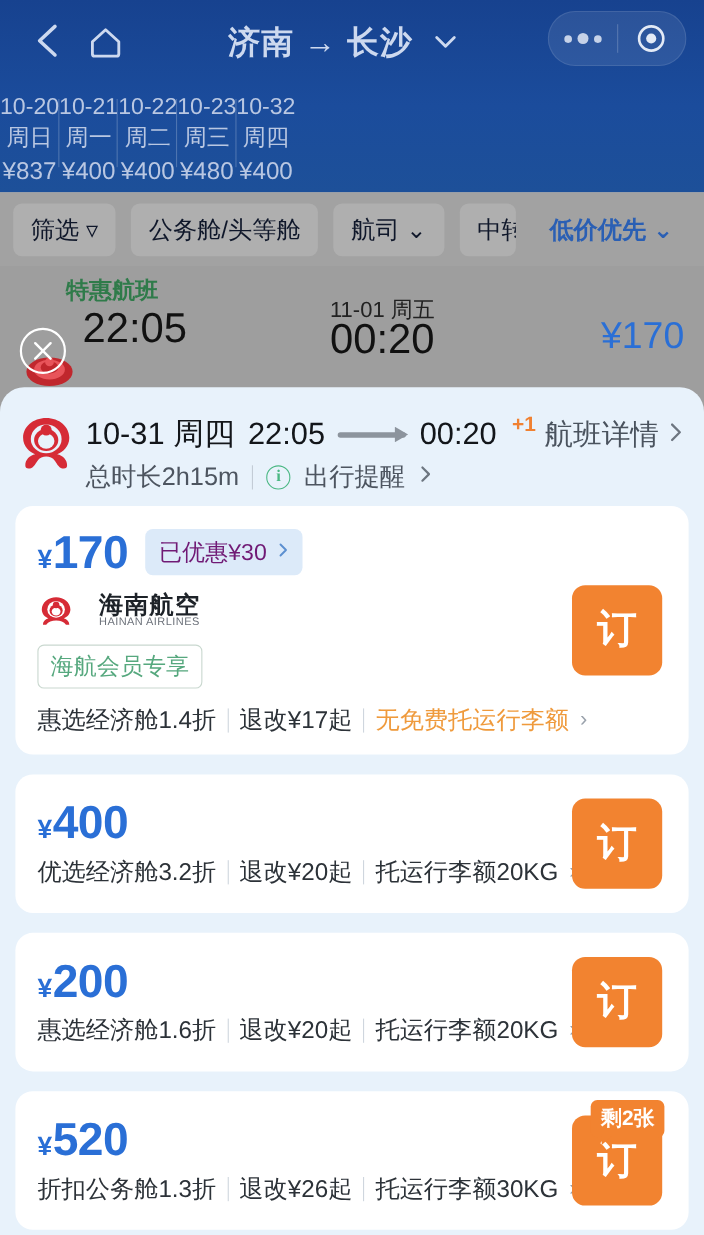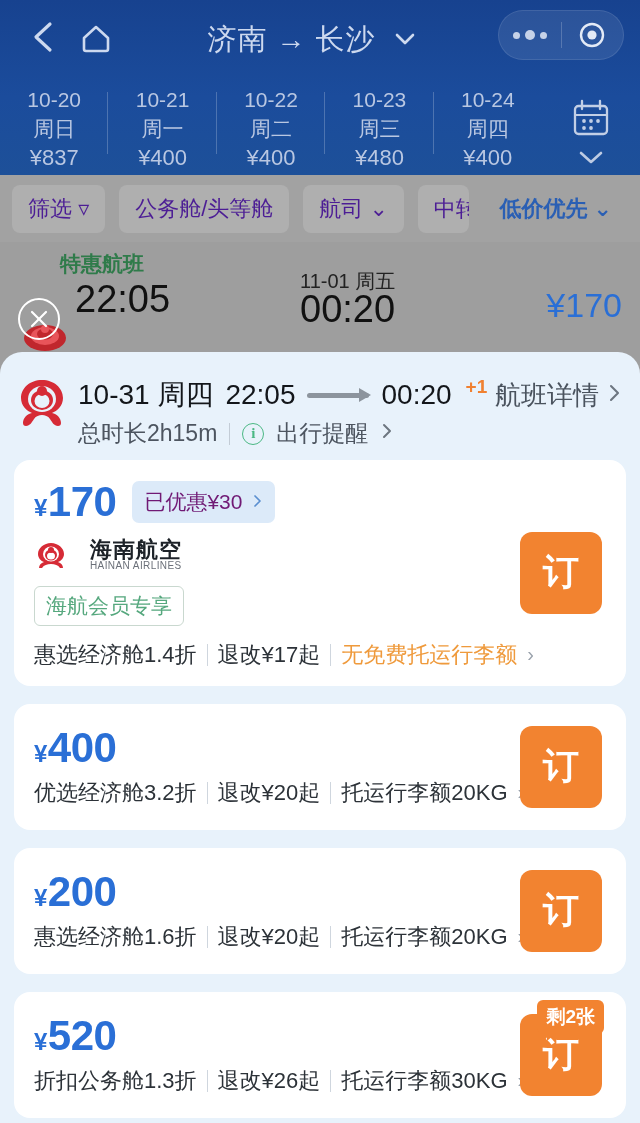--- a/index.html
+++ b/index.html
@@ -17,40 +17,40 @@
     background: linear-gradient(180deg, #17428f 0%, #1b4c9c 55%, #1d5099 100%);
   }
   .navbar { position: relative; height: 78px; }
   .nav-back {
     position: absolute; left: 26px; top: 14px; width: 36px; height: 46px;
   }
   .nav-home { position: absolute; left: 76px; top: 18px; width: 40px; height: 40px; }
   .nav-title {
     position: absolute; left: 0; right: 16px; top: 14px;
     text-align: center; color: #cdd9ef; font-size: 29px;
-    letter-spacing: 1px; line-height: 46px; font-weight: 400;
+    letter-spacing: 1px; line-height: 46px; font-weight: 700;
   }
   .nav-title .chev { display:inline-block; margin-left: 8px; vertical-align: 2px; }
   .capsule {
     position: absolute; right: 16px; top: 10px;
     width: 126px; height: 50px; border-radius: 25px;
     background: rgba(255,255,255,0.09);
     border: 1px solid rgba(255,255,255,0.10);
     display: flex; align-items: center;
   }
   .capsule .dots { flex: 1; display: flex; justify-content: center; align-items: center; gap: 5px; }
   .capsule .dots i { width: 7px; height: 7px; border-radius: 50%; background: #c6d2e8; display:block; }
   .capsule .dots i.mid { width: 10px; height: 10px; }
   .capsule .sep { width: 1px; height: 26px; background: rgba(255,255,255,0.20); }
   .capsule .target { flex: 1; display: flex; justify-content: center; align-items: center; }
 
   
   .datestrip {
     position: absolute; top: 78px; left: 0; width: 640px; height: 97px;
-    display: flex; align-items: center;
+    display: flex; align-items: flex-start; flex-direction: column;
   }
   .date-cells { display: flex; flex: 1; }
   .date-cell {
     flex: 1; text-align: center; color: #b9c7e2; position: relative;
     padding-top: 6px; line-height: 1.35;
   }
   .date-cell .d1 { font-size: 21px; }
   .date-cell .d2 { font-size: 21px; }
   .date-cell .d3 { font-size: 22px; }
   .date-cell:not(:last-child)::after {
@@ -67,21 +67,21 @@
     position: absolute; top: 175px; left: 0; width: 640px; height: 210px;
     background: #9e9e9e;
   }
   .filterbar {
     position: absolute; top: 0; left: 0; width: 640px; height: 67px;
     background: #a2a2a2;
     display: flex; align-items: center; gap: 14px; padding: 0 12px;
   }
   .fchip {
     background: rgba(255,255,255,0.14); border-radius: 8px;
-    padding: 9px 16px; color: #4c1d95; font-size: 22px;
+    padding: 9px 16px; color: #0f172a; font-size: 22px;
     white-space: nowrap; filter: blur(0.45px);
   }
   .fchip.sort { background: transparent; color: #2a5fb4; font-weight: 600; margin-left: auto; }
   .fchip.clip { overflow: hidden; max-width: 78px; }
 
   .flightrow {
     position: absolute; top: 67px; left: 0; width: 640px; height: 143px;
     background: #9e9e9e; filter: blur(0.6px);
   }
   .tag-special {
@@ -251,21 +251,21 @@
           <div class="d1">10-22</div>
           <div class="d2">周二</div>
           <div class="d3">¥400</div>
         </div>
         <div class="date-cell">
           <div class="d1">10-23</div>
           <div class="d2">周三</div>
           <div class="d3">¥480</div>
         </div>
         <div class="date-cell">
-          <div class="d1">10-24</div>
+          <div class="d1">10-32</div>
           <div class="d2">周四</div>
           <div class="d3">¥400</div>
         </div>
       </div>
       <div class="cal-btn">
         <svg width="46" height="46" viewBox="0 0 46 46">
           <rect x="7" y="10" width="32" height="28" rx="3.5" fill="none" stroke="#c2cfe6" stroke-width="2.3"></rect>
           <line x1="14" y1="5" x2="14" y2="13" stroke="#c2cfe6" stroke-width="2.3" stroke-linecap="round"></line>
           <line x1="32" y1="5" x2="32" y2="13" stroke="#c2cfe6" stroke-width="2.3" stroke-linecap="round"></line>
           <line x1="7" y1="19" x2="39" y2="19" stroke="#c2cfe6" stroke-width="2"></line>

